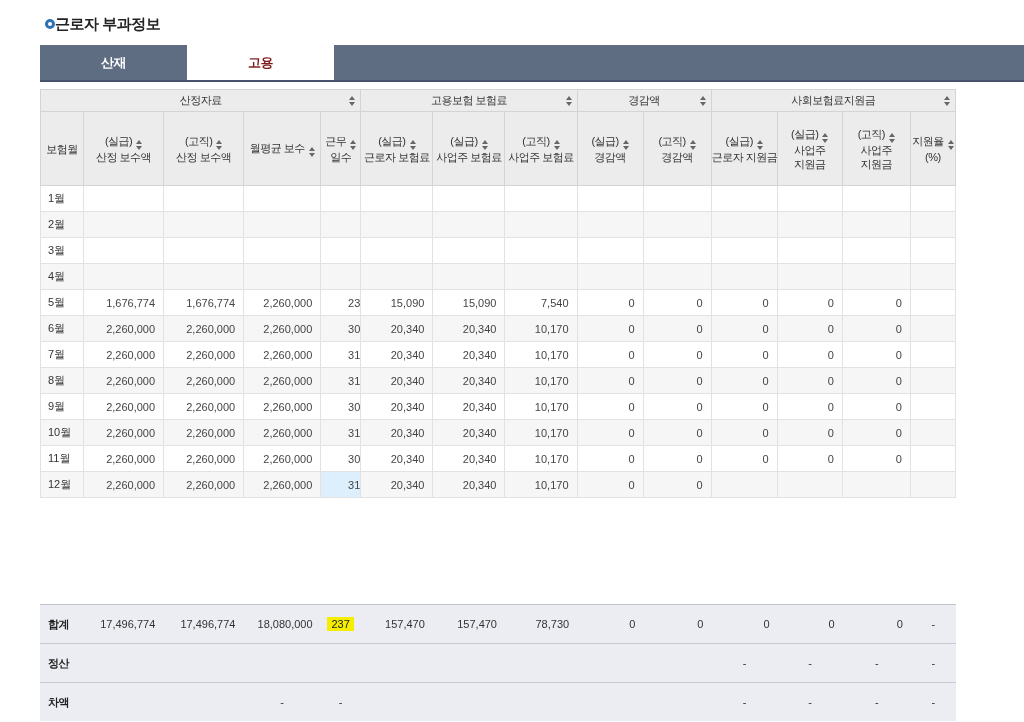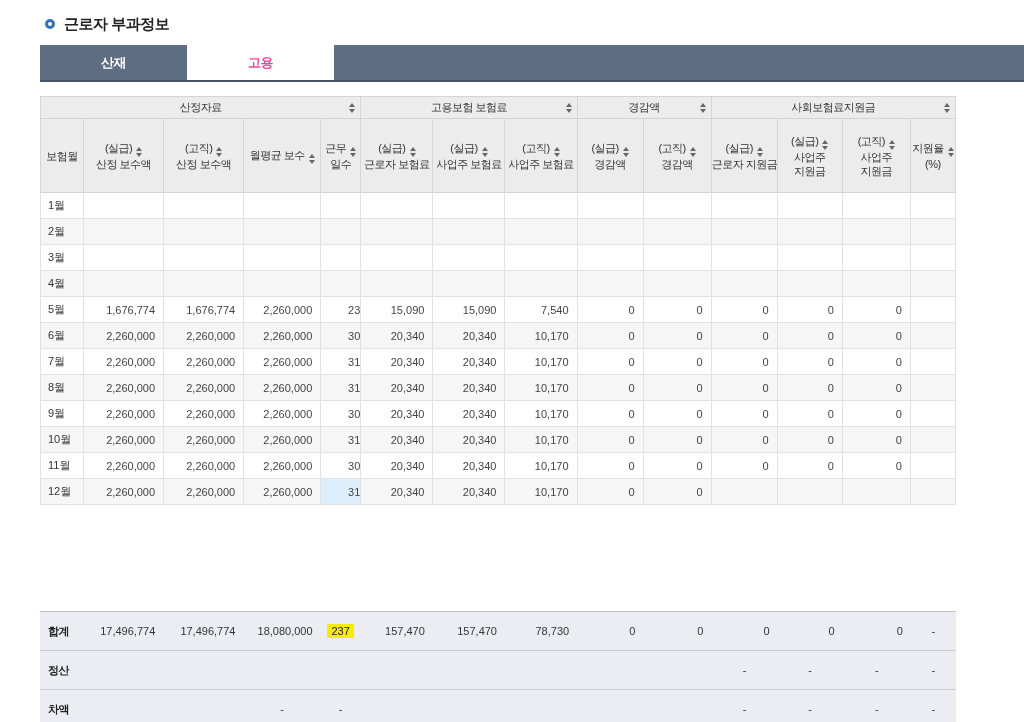--- a/index.html
+++ b/index.html
@@ -1,39 +1,39 @@
 <!DOCTYPE html>
 <html><head>
 <meta charset="utf-8">
 <style>
   html,body{margin:0;padding:0;background:#fff;}
   body{width:1024px;height:722px;overflow:hidden;
        font-family:"Liberation Sans","DejaVu Sans",sans-serif;}
   .wrap{position:relative;width:1024px;height:722px;}
 
   
-  .title{display:flex;align-items:center;gap:9px;padding:13px 0 0 45px;height:22px;}
+  .title{display:flex;align-items:center;padding:13px 0 0 45px;height:22px;}
   .bullet{width:4px;height:4px;border:3px solid #2e74b5;border-radius:50%;background:#fff;}
   .title h2{margin:0;font-size:15px;font-weight:bold;color:#222;letter-spacing:-0.5px;}
 
   
   .tabbar{margin:10px 0 0 40px;width:1008px;height:35px;background:#5e6d82;
           border-bottom:2px solid #47536a;display:flex;}
   .tab{width:147px;display:flex;align-items:center;justify-content:center;
        font-size:13px;color:#fff;font-weight:bold;cursor:pointer;letter-spacing:-0.5px;}
-  .tab.active{background:#fff;color:#ec4899;}
+  .tab.active{background:#fff;color:#7f1d1d;}
 
   
   .sort{display:inline-flex;flex-direction:column;gap:2px;margin-left:4px;vertical-align:1px;}
   .sort::before{content:"";border-left:3px solid transparent;border-right:3px solid transparent;border-bottom:4px solid #666;}
   .sort::after{content:"";border-left:3px solid transparent;border-right:3px solid transparent;border-top:4px solid #666;}
 
   
   table{border-collapse:collapse;table-layout:fixed;margin-left:40px;width:916px;}
-  .main{margin-top:14px;font-size:11px;color:#444;}
+  .main{margin-top:7px;font-size:11px;color:#444;}
   .main th{background:#ececec;border:1px solid #d4d4d4;font-weight:normal;
            font-size:11px;color:#333;padding:0;letter-spacing:-0.5px;}
   .main thead .grow th{height:21px;}
   .main thead .crow th{height:73px;vertical-align:middle;}
   .gcell{position:relative;}
   .gcell .sort{position:absolute;right:5px;top:6px;}
   .hline{text-align:center;line-height:14px;white-space:nowrap;overflow:visible;}
   .main tbody td{border:1px solid #e2e2e2;height:25px;text-align:right;
                  padding:0 8px 0 0;background:#fff;}
   .main tbody td.month{text-align:left;padding:0 0 0 7px;color:#333;}

